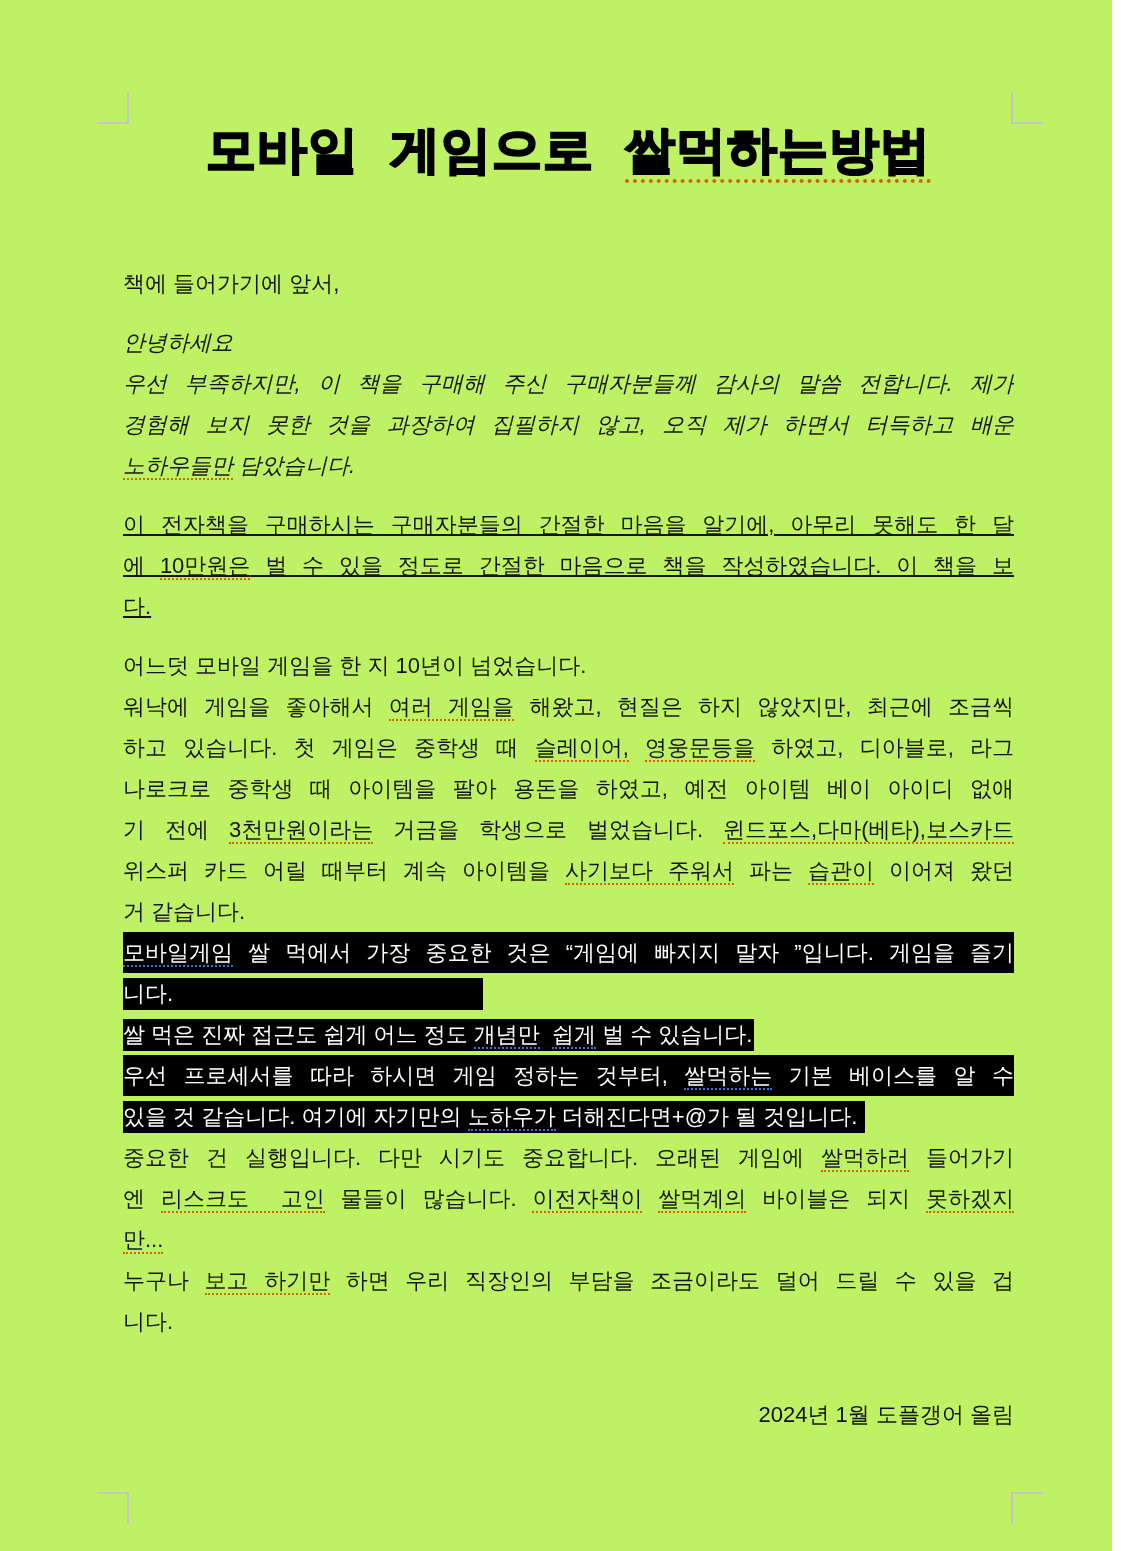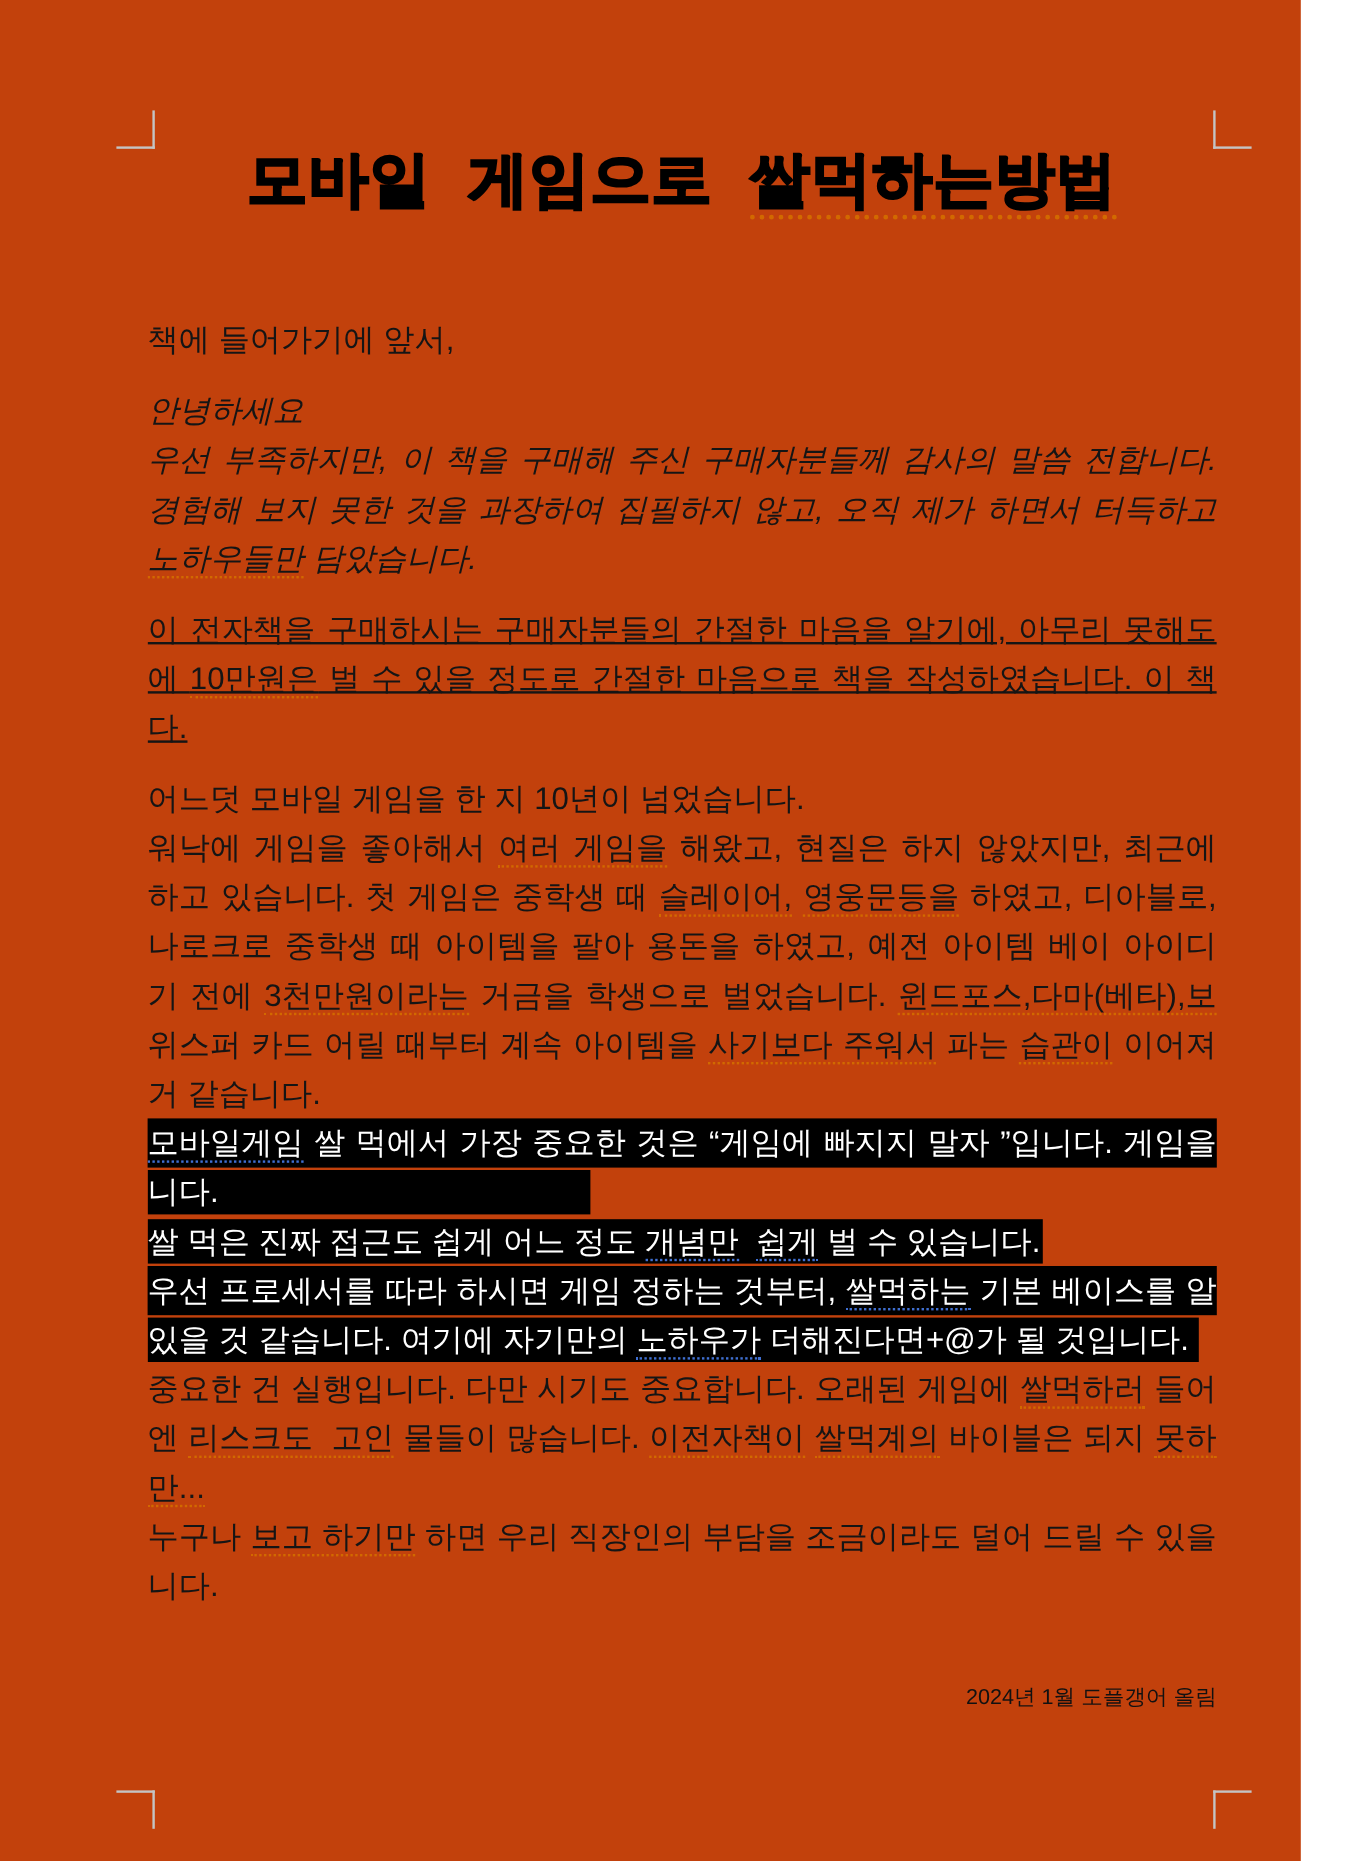--- a/index.html
+++ b/index.html
@@ -1,38 +1,38 @@
 <!DOCTYPE html>
 <html><head>
 <meta charset="utf-8">
 <style>
   html,body{margin:0;padding:0;background:#ffffff;}
   .page{
-    position:relative;width:1084px;height:1551px;background:#c2410c;overflow:hidden;
-    font-family:"Liberation Sans","DejaVu Sans",sans-serif;color:#151515;
+    position:relative;width:1084px;height:1551px;background:#bef264;overflow:hidden;
+    font-family:"Liberation Sans","DejaVu Sans",sans-serif;color:#151515;padding-left:28px;
   }
   .content{position:absolute;left:123px;top:118px;width:891px;}
   .doc-title{
     font-size:50px;font-weight:900;text-align:center;line-height:64px;
     letter-spacing:1px;word-spacing:16px;white-space:nowrap;
     -webkit-text-stroke:2.2px #000;color:#000;margin:0 0 81px 0;
   }
   .doc-title .u-o{border-bottom:4px dotted #d26900;padding-bottom:1px;}
   .para{margin:0;}
   .line{
-    font-size:26px;line-height:41px;height:41px;overflow:hidden;
+    font-size:22px;line-height:41px;height:41px;overflow:hidden;
     text-align:justify;text-align-last:justify;
   }
   .line.last{text-align:left;text-align-last:left;}
   .u-o{border-bottom:2px dotted #d26900;}
   .u-b{border-bottom:2px dotted #3f6fd1;}
   .hl{color:#ffffff;}
   .hl.solid{background:#000000;}
   .hl .bg{background:#000000;padding:3px 0 4px 0;box-decoration-break:clone;}
-  .footer-line{font-size:18px;line-height:41px;text-align:right;color:#111;}
+  .footer-line{font-size:22px;line-height:41px;text-align:right;color:#111;}
   .mark{position:absolute;width:30px;height:30px;border:0 solid #c4c4c4;}
   .mark.tl{left:97px; top:92px;  border-right-width:2px;border-bottom-width:2px;}
   .mark.tr{left:1011px;top:92px; border-left-width:2px; border-bottom-width:2px;}
   .mark.bl{left:97px; top:1492px;border-right-width:2px;border-top-width:2px;}
   .mark.br{left:1011px;top:1492px;border-left-width:2px; border-top-width:2px;}
 </style>
 </head>
 <body>
 
 <div class="page">

